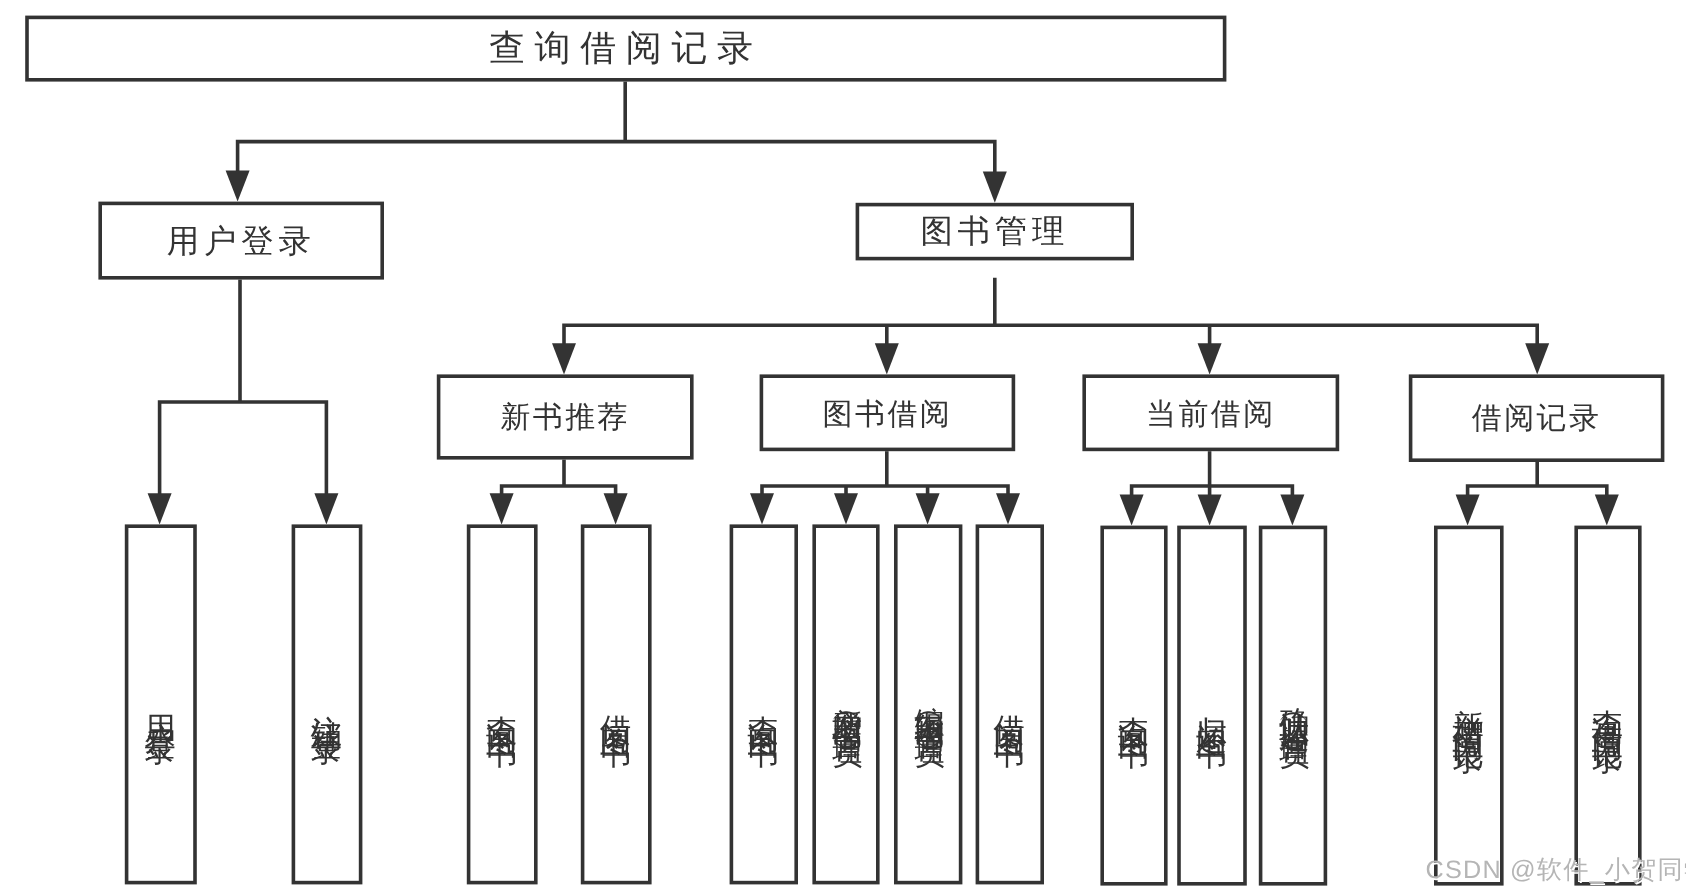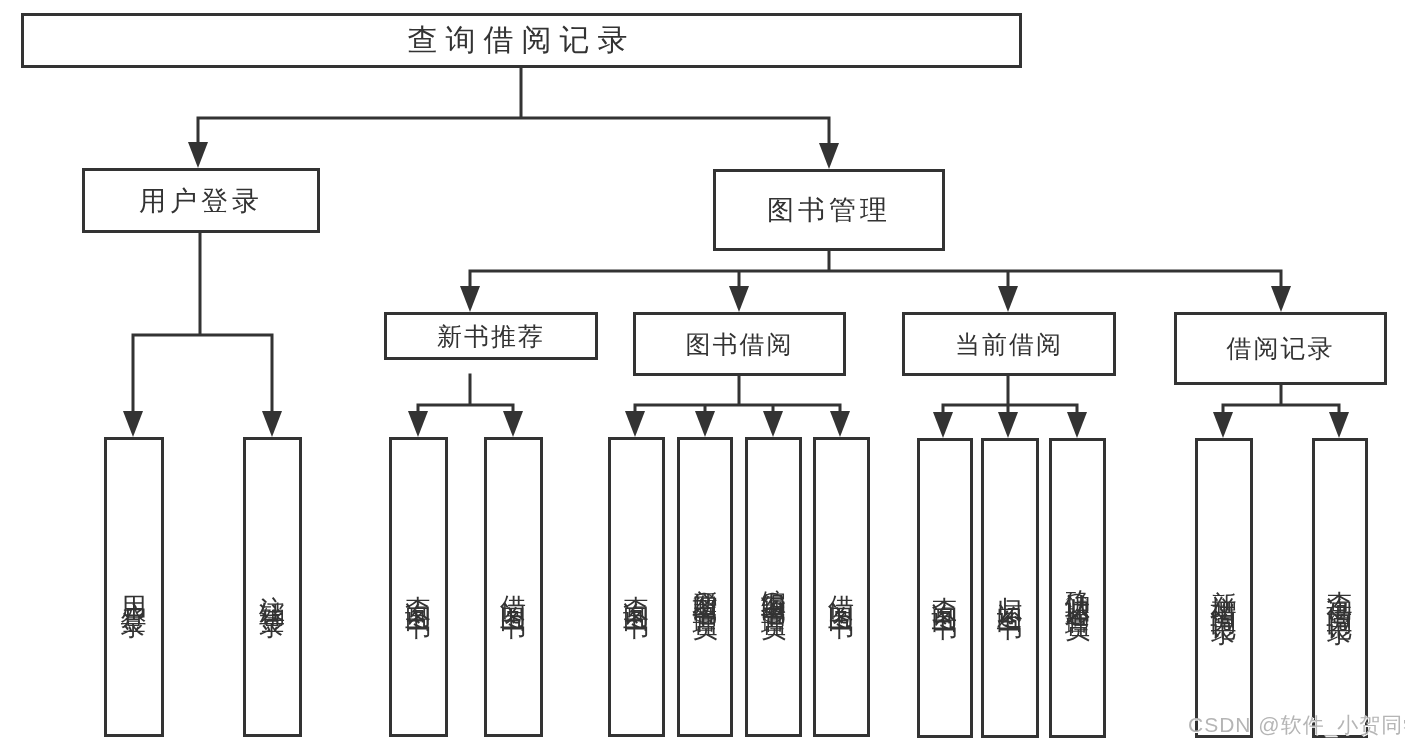--- a/index.html
+++ b/index.html
@@ -88,25 +88,25 @@
     </g>
   </svg>
 
   <div class="box" style="left:21px;top:13px;width:1001px;height:55px">
     <span class="hlabel title">查询借阅记录</span>
   </div>
 
   <div class="box" style="left:82px;top:168px;width:238px;height:65px">
     <span class="hlabel">用户登录</span>
   </div>
-  <div class="box" style="left:713px;top:169px;width:232px;height:82px">
+  <div class="box" style="left:713px;top:169px;width:232px;height:48px">
     <span class="hlabel">图书管理</span>
   </div>
 
-  <div class="box" style="left:384px;top:312px;width:214px;height:48px">
+  <div class="box" style="left:364px;top:312px;width:214px;height:71px">
     <span class="hlabel lv3">新书推荐</span>
   </div>
   <div class="box" style="left:902px;top:312px;width:214px;height:64px">
     <span class="hlabel lv3">当前借阅</span>
   </div>
   <div class="box" style="left:633px;top:312px;width:213px;height:64px">
     <span class="hlabel lv3">图书借阅</span>
   </div>
   <div class="box" style="left:1174px;top:312px;width:213px;height:73px">
     <span class="hlabel lv3">借阅记录</span>

